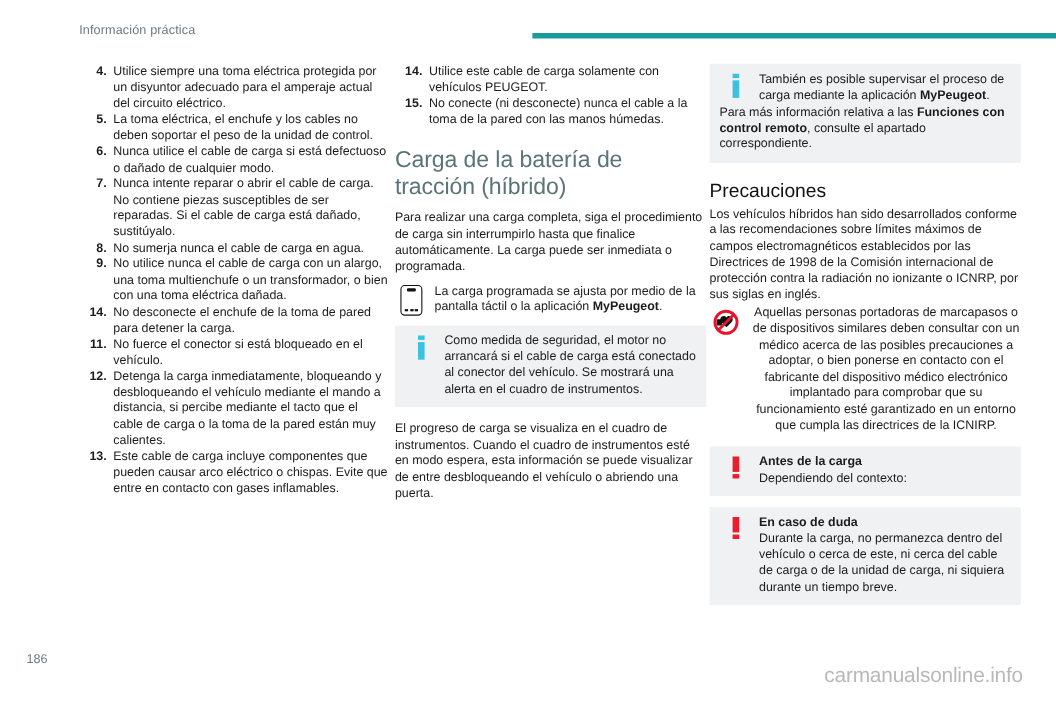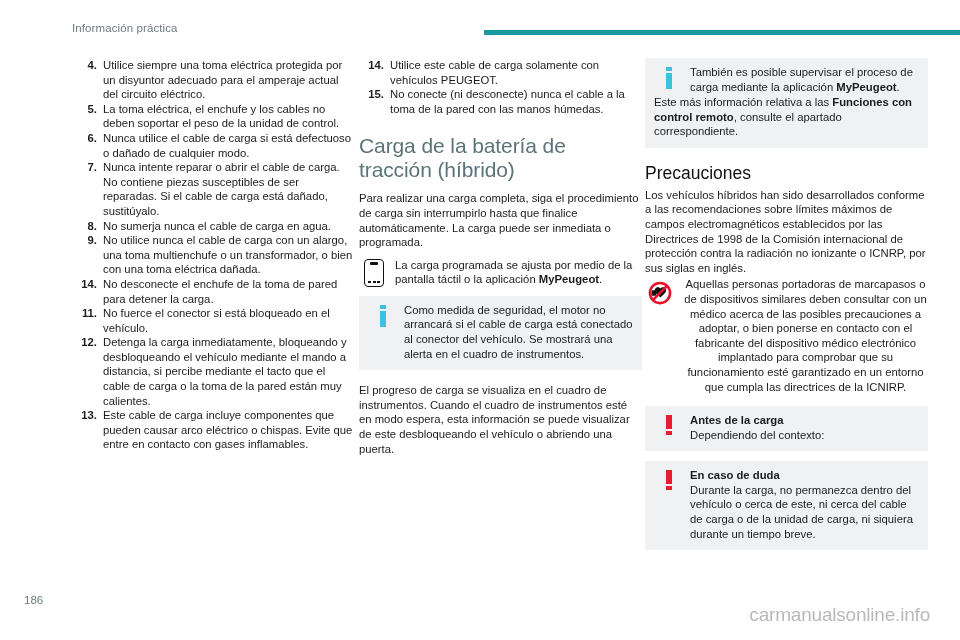--- a/index.html
+++ b/index.html
@@ -262,37 +262,37 @@
             <div class="icon-info">
                 <div class="dot"></div>
                 <div class="stem"></div>
               </div>
           </div>
           <span>Como medida de seguridad, el motor no arrancará si el cable de carga está conectado al conector del vehículo. Se mostrará una alerta en el cuadro de instrumentos.</span>
         </div>
       </div>
 
       <div class="spacer-md"></div>
-      <p class="body">El progreso de carga se visualiza en el cuadro de instrumentos. Cuando el cuadro de instrumentos esté en modo espera, esta información se puede visualizar de este desbloqueando el vehículo o abriendo una puerta.</p>
+      <p class="body">El progreso de carga se visualiza en el cuadro de instrumentos. Cuando el cuadro de instrumentos esté en modo espera, esta información se puede visualizar de entre desbloqueando el vehículo o abriendo una puerta.</p>
     </div>
 
     <div class="col col-3">
 
       <div class="callout" style="margin-top:0;">
         <div class="callout-first-line">
           <div class="callout-icon">
             <div class="icon-info">
                 <div class="dot"></div>
                 <div class="stem"></div>
               </div>
           </div>
           <span>También es posible supervisar el proceso de carga mediante la aplicación </span><span class="bold">MyPeugeot</span><span>.</span>
         </div>
         <div class="callout-body">
-          <span>Este más información relativa a las </span><span class="bold">Funciones con control remoto</span><span>, consulte el apartado correspondiente.</span>
+          <span>Para más información relativa a las </span><span class="bold">Funciones con control remoto</span><span>, consulte el apartado correspondiente.</span>
         </div>
       </div>
 
       <div class="h-black">Precauciones</div>
 
       <p class="body">Los vehículos híbridos han sido desarrollados conforme a las recomendaciones sobre límites máximos de campos electromagnéticos establecidos por las Directrices de 1998 de la Comisión internacional de protección contra la radiación no ionizante o ICNRP, por sus siglas en inglés.</p>
 
       <div class="callout plain" style="margin-top:2px;">
         <div class="callout-first-line" style="padding-left:38px;text-align:center;">
           <div class="callout-icon">

